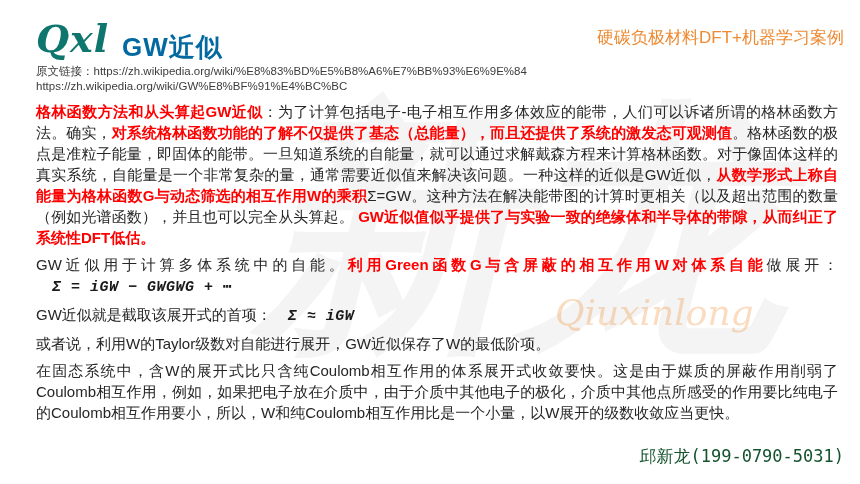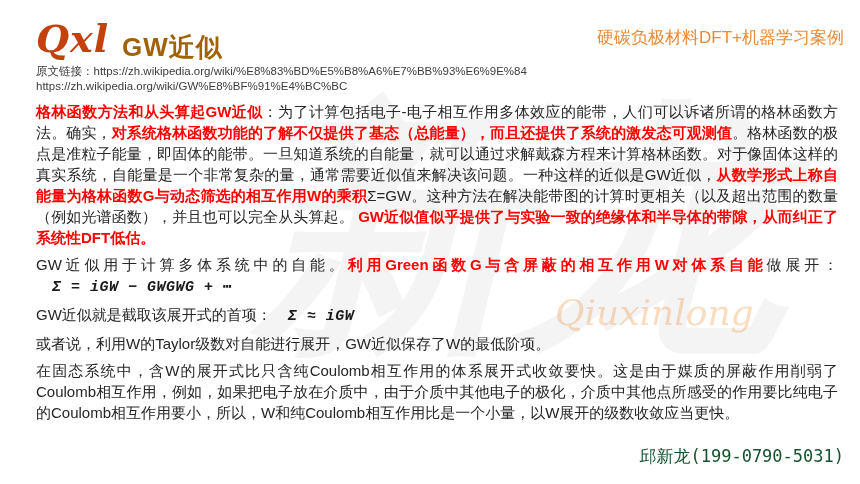--- a/index.html
+++ b/index.html
@@ -20,25 +20,25 @@
     position:absolute;left:555px;top:292px;z-index:0;
     font-family:"DejaVu Serif","Liberation Serif",serif;
     font-style:italic;font-size:36px;
     color:rgba(237,138,51,0.30);white-space:nowrap;pointer-events:none;
   }
   
   .logo{
     position:absolute;left:36px;top:18px;z-index:2;
     font-family:"DejaVu Serif","Liberation Serif",serif;
     font-style:italic;font-weight:600;font-size:38px;line-height:1.1;
-    color:#c2410c;letter-spacing:1px;text-align:right;
+    color:#0f766e;letter-spacing:1px;text-align:right;
   }
   .slide-title{
     position:absolute;left:122px;top:30px;z-index:2;
-    font-size:26px;font-weight:700;color:#a16207;letter-spacing:1px;
+    font-size:26px;font-weight:700;color:#0369a1;letter-spacing:1px;
   }
   .header-right{
     position:absolute;right:16px;top:26px;z-index:2;
     font-size:17px;color:#ed8a33;
   }
   
   .source{
     position:absolute;left:36px;top:64px;z-index:2;
     font-size:11.5px;line-height:15px;color:#3c3c3c;
   }

